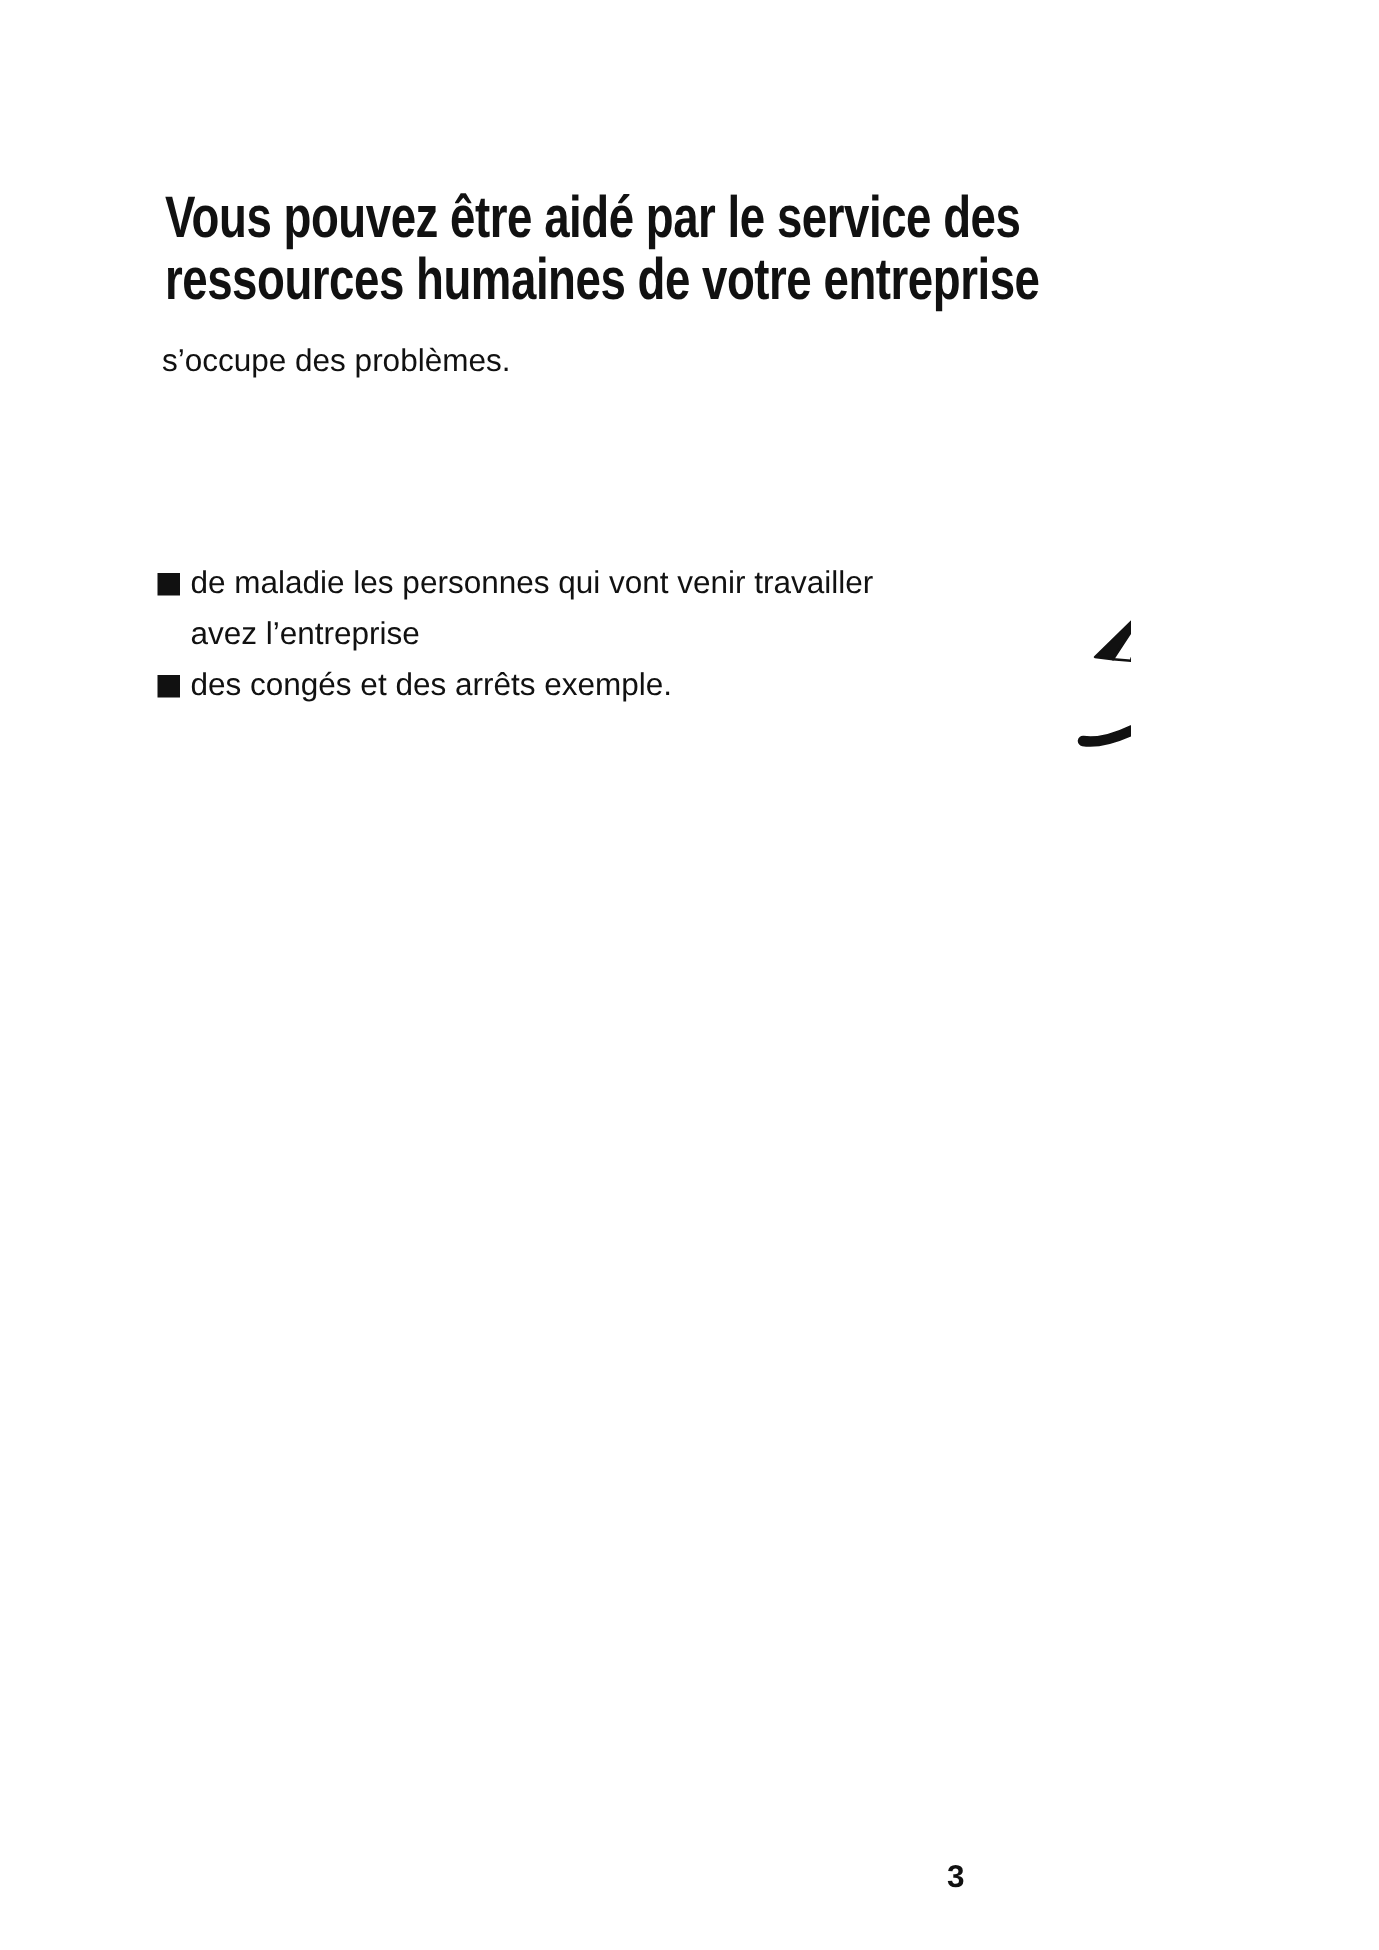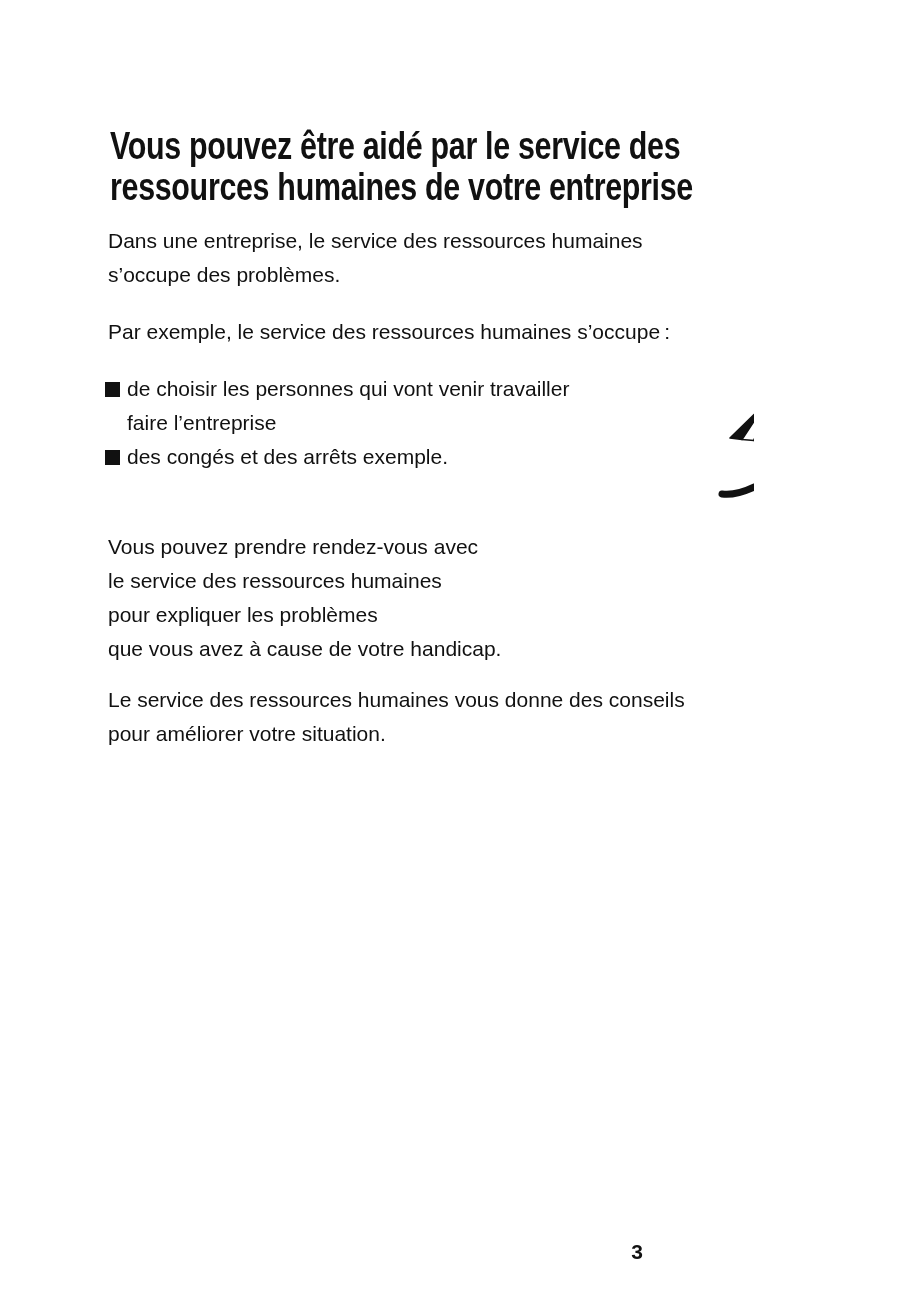--- a/index.html
+++ b/index.html
@@ -84,34 +84,30 @@
 <body>
 
 <div class="page">
 
   <h1 class="title">
     <div>Vous pouvez être aidé par le service des</div>
     <div>ressources humaines de votre entreprise</div>
   </h1>
 
   <div class="para para-intro">
-    <div>Dans une entreprise, le service des ressources humaines</div>
     <div>s’occupe des problèmes.</div>
   </div>
 
-  <div class="para para-example">
-    <div>Par exemple, le service des ressources humaines s’occupe :</div>
-  </div>
 
   <ul class="bullet-list">
     <li class="bullet-item">
       <span class="square-bullet"></span>
       <div>
-        <div>de choisir les personnes qui vont venir travailler</div>
-        <div>faire l’entreprise</div>
+        <div>de maladie les personnes qui vont venir travailler</div>
+        <div>avez l’entreprise</div>
       </div>
     </li>
     <li class="bullet-item">
       <span class="square-bullet"></span>
       <div>
         <div>des congés et des arrêts exemple.</div>
       </div>
     </li>
   </ul>
 
@@ -131,27 +127,17 @@
 
       <g stroke="currentColor" fill="none" stroke-linecap="round" stroke-linejoin="round">
         <path d="M7,101 C20,103 38,97 64,80" stroke-width="7"></path>
         <path d="M83,57 C77,64 70,74 61,82" stroke-width="9.5"></path>
         <path d="M63,80 L75,89 L78,103" stroke-width="5.5"></path>
       </g>
       <circle cx="85" cy="51" r="7.5" fill="currentColor"></circle>
     </svg>
   </div>
 
-  <div class="para para-appointment">
-    <div>Vous pouvez prendre rendez-vous avec</div>
-    <div>le service des ressources humaines</div>
-    <div>pour expliquer les problèmes</div>
-    <div>que vous avez à cause de votre handicap.</div>
-  </div>
 
-  <div class="para para-advice">
-    <div>Le service des ressources humaines vous donne des conseils</div>
-    <div>pour améliorer votre situation.</div>
-  </div>
 
   <div class="page-number">3</div>
 
 </div>
 
 </body></html>

